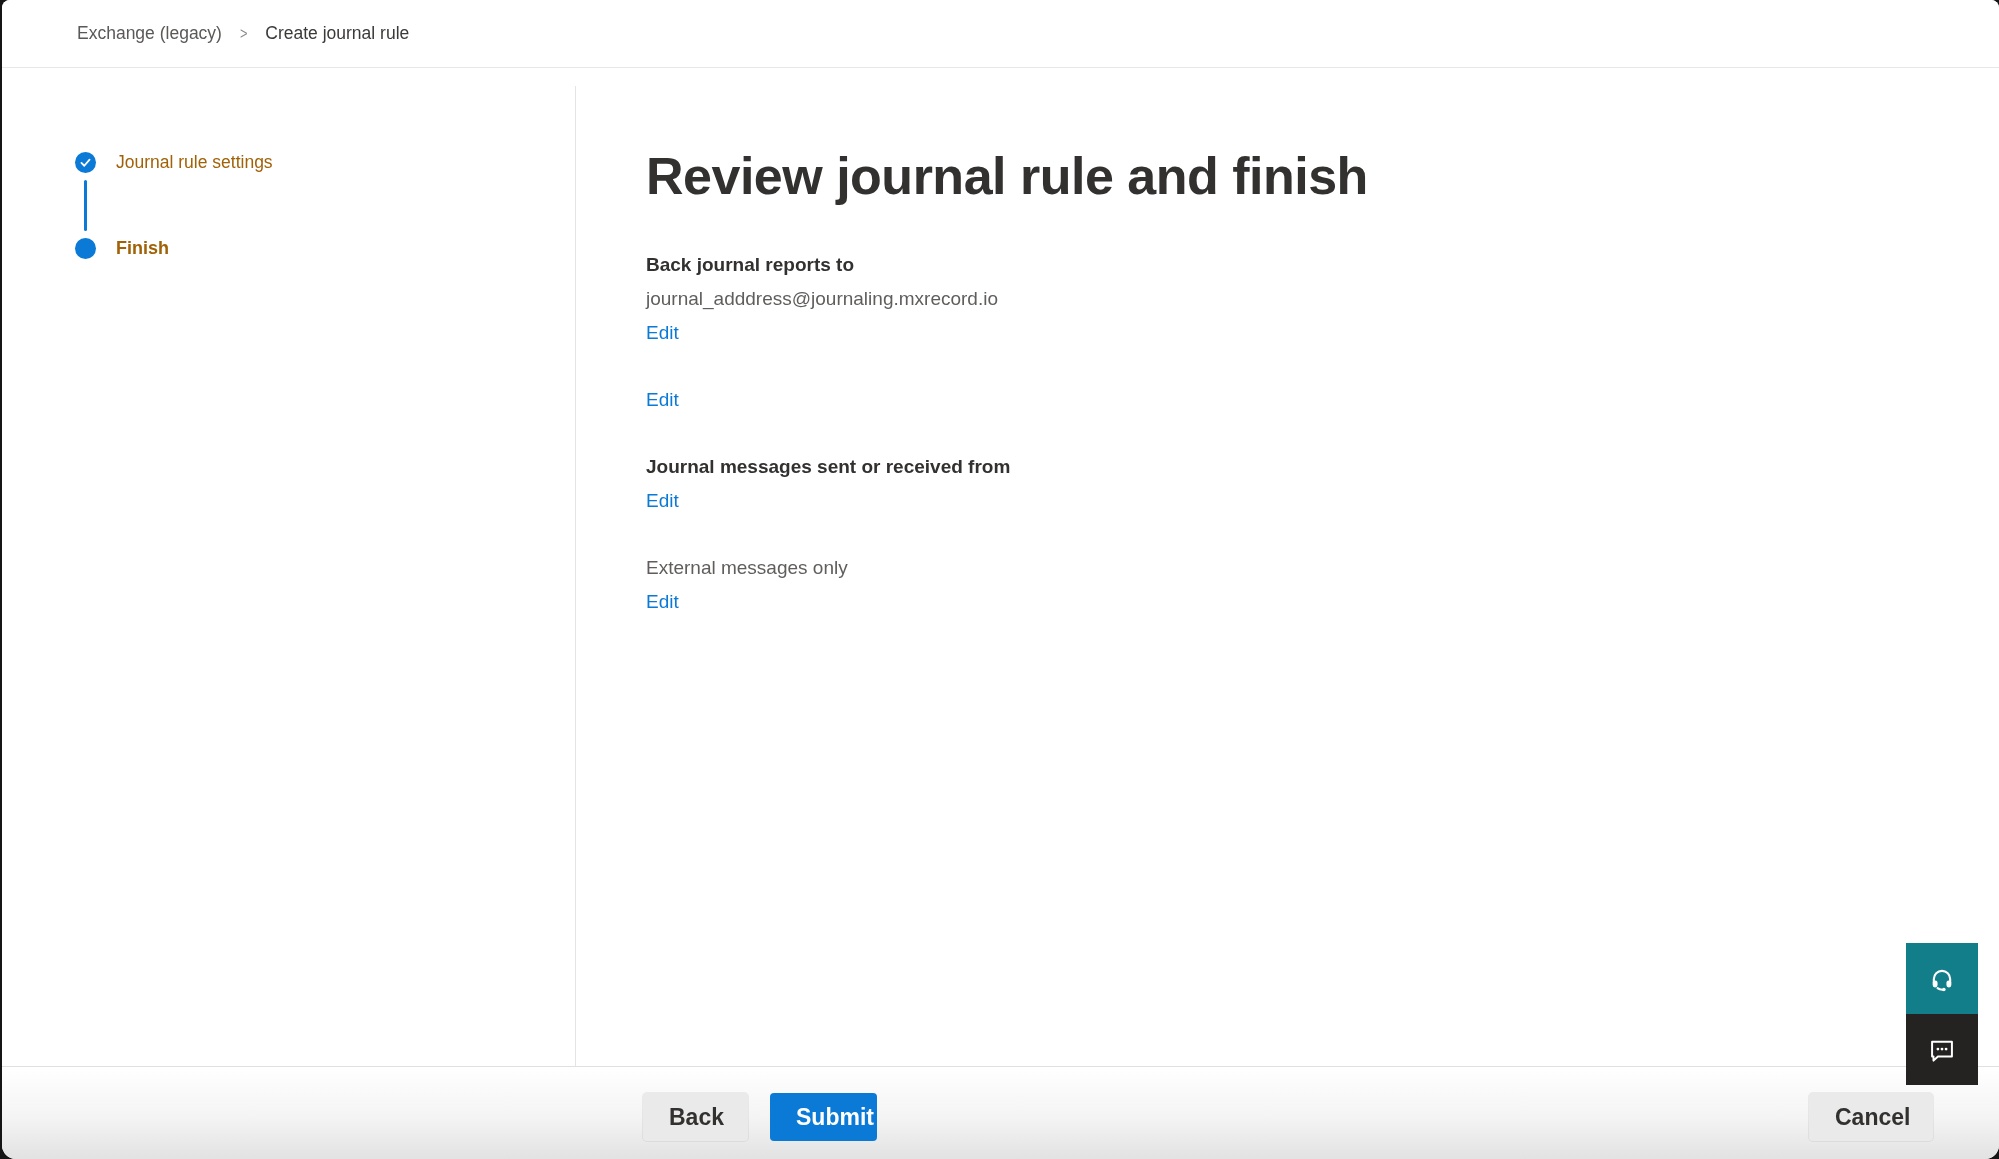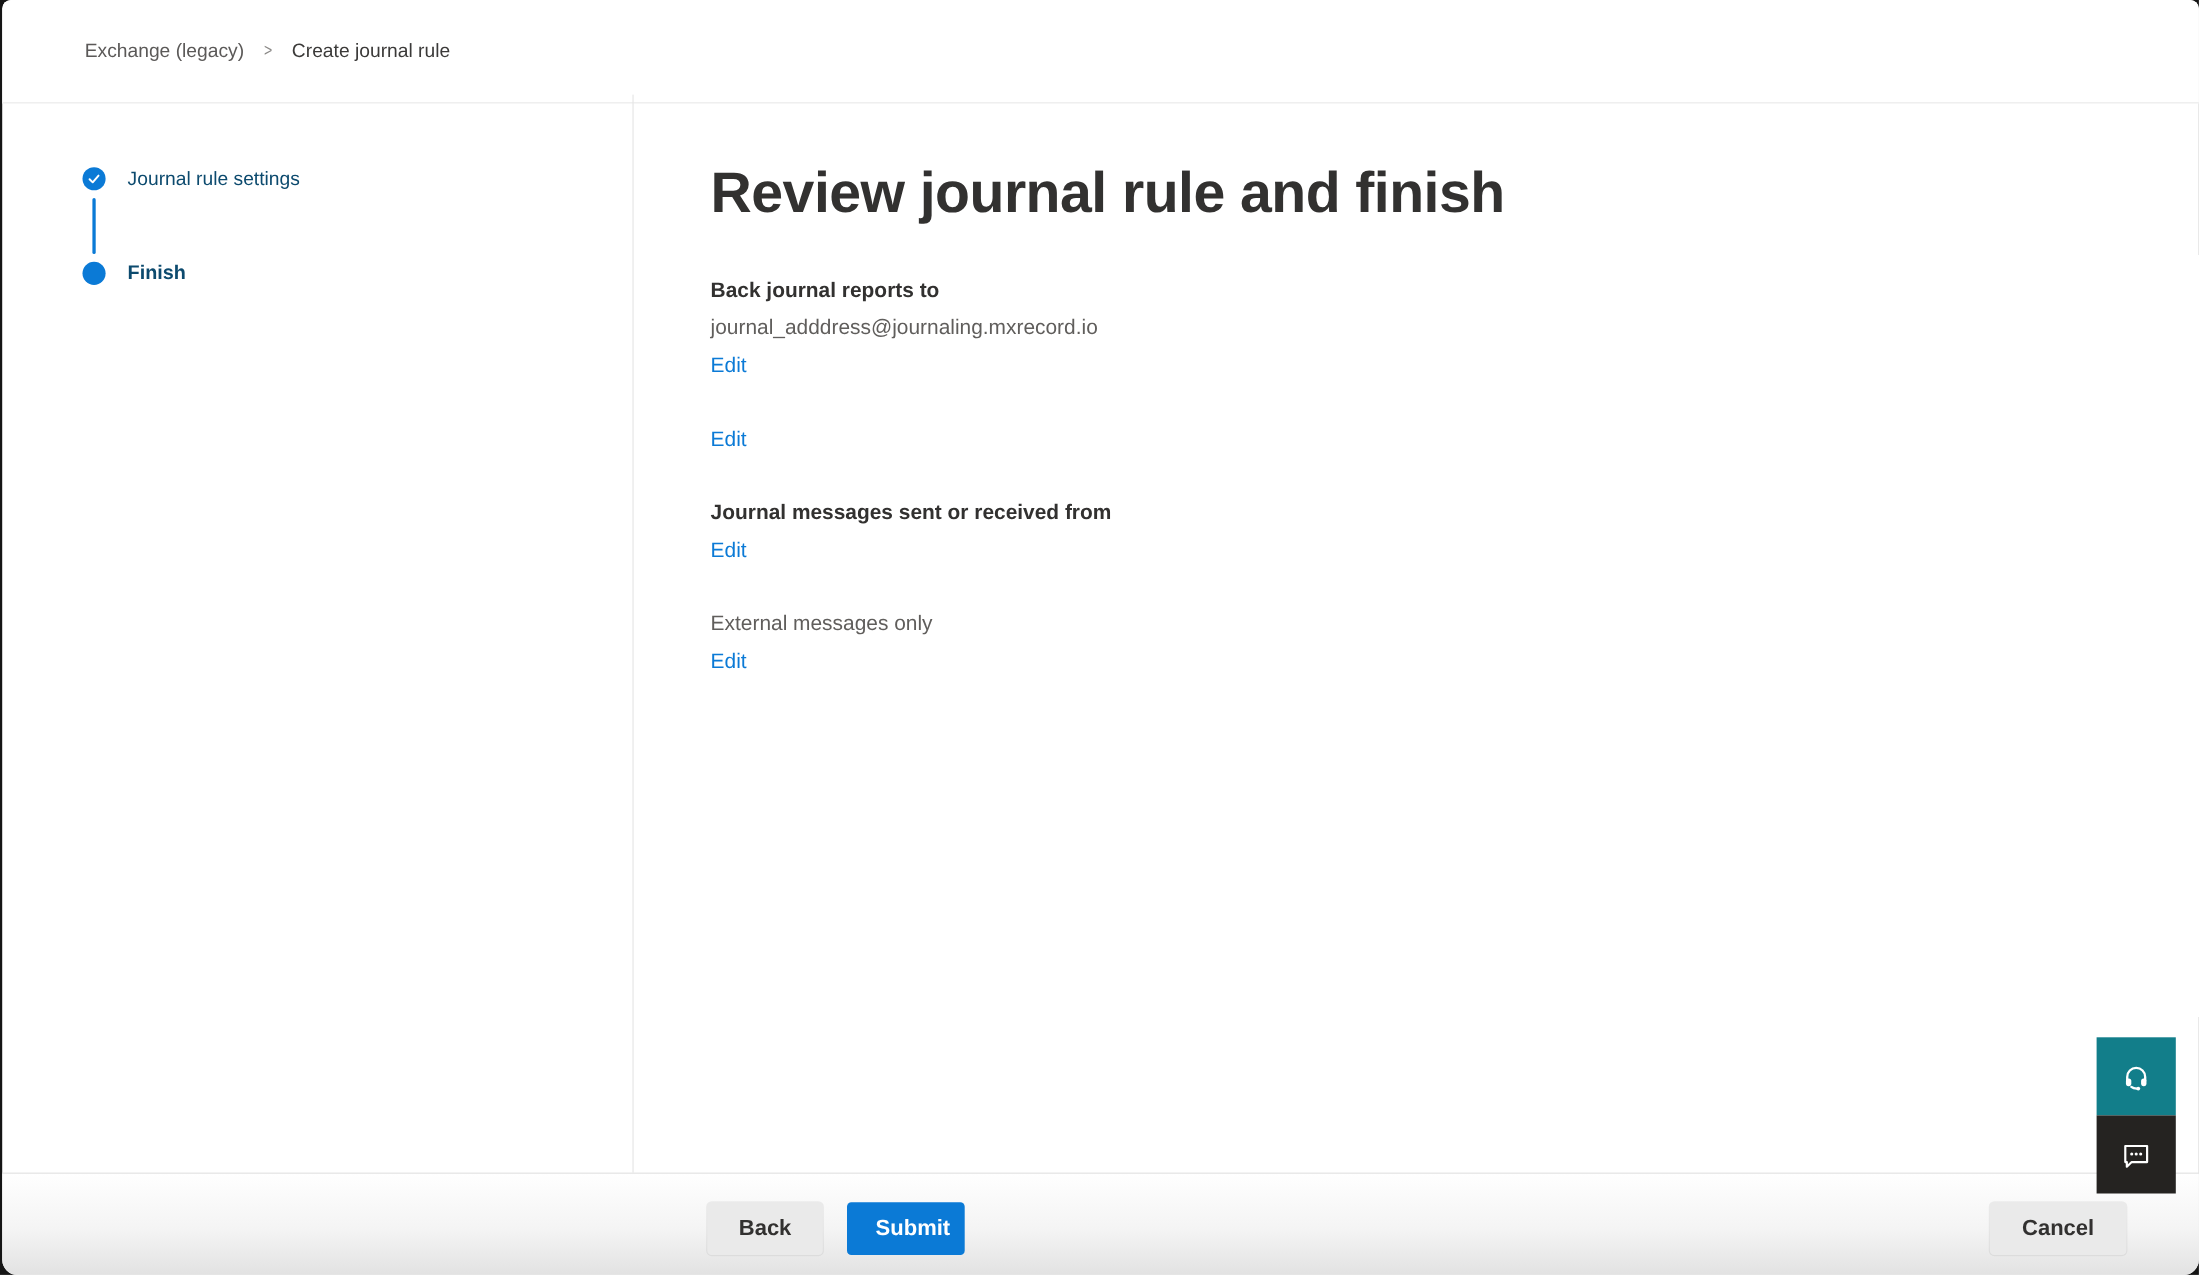--- a/index.html
+++ b/index.html
@@ -14,21 +14,21 @@
     position: absolute;
     top: 0; left: 2px; right: 0; bottom: 0;
     background: #ffffff;
     border-radius: 8px 8px 14px 14px;
     overflow: hidden;
   }
   
   .breadcrumb-bar {
     position: absolute;
     top: 0; left: 0; right: 0;
-    height: 94px;
+    height: 68px;
     display: flex;
     align-items: center;
     padding-left: 75px;
     background: #ffffff;
     border-bottom: 1px solid #e8e8e8;
     font-size: 17.5px;
   }
   .crumb-link { color: #5b5958; text-decoration: none; cursor: pointer; }
   .crumb-sep { color: #8a8886; margin: 0 17px; font-size: 16px; transform: scaleX(0.8); display: inline-block; }
   .crumb-current { color: #3b3a39; }
@@ -45,21 +45,21 @@
     padding: 66px 0 0 73px;
   }
   .step { display: flex; align-items: center; }
   .step-bullet {
     width: 21px; height: 21px;
     border-radius: 50%;
     background: var(--accent, #0b7ad6);
     flex: 0 0 21px;
     display: flex; align-items: center; justify-content: center;
   }
-  .step-label { margin-left: 20px; font-size: 17.5px; color: #0c4a6e; }
+  .step-label { margin-left: 20px; font-size: 17.5px; color: #a16207; }
   .step.current .step-label { font-weight: 700; font-size: 18px; }
   .step-connector {
     width: 3px; height: 51px;
     background: var(--accent, #0b7ad6);
     margin: 7px 0 7px 9px;
     border-radius: 2px;
   }
   
   .main {
     flex: 1;
@@ -91,21 +91,21 @@
     border-top: 1px solid #e0e0e0;
     background: linear-gradient(180deg, #ffffff 0%, #f4f4f4 55%, #e2e2e2 100%);
   }
   .btn {
     position: absolute;
     top: 26px;
     height: 48px;
     border: none;
     border-radius: 4px;
     font-family: inherit;
-    font-size: 20px;
+    font-size: 23px;
     font-weight: 600;
     color: #323130;
     background: #eaeaea;
     box-shadow: 0 0 0 1px rgba(0,0,0,0.06);
     cursor: pointer;
     padding: 0 26px;
   }
   .btn.primary {
     background: var(--accent, #0b7ad6);
     color: #ffffff;

